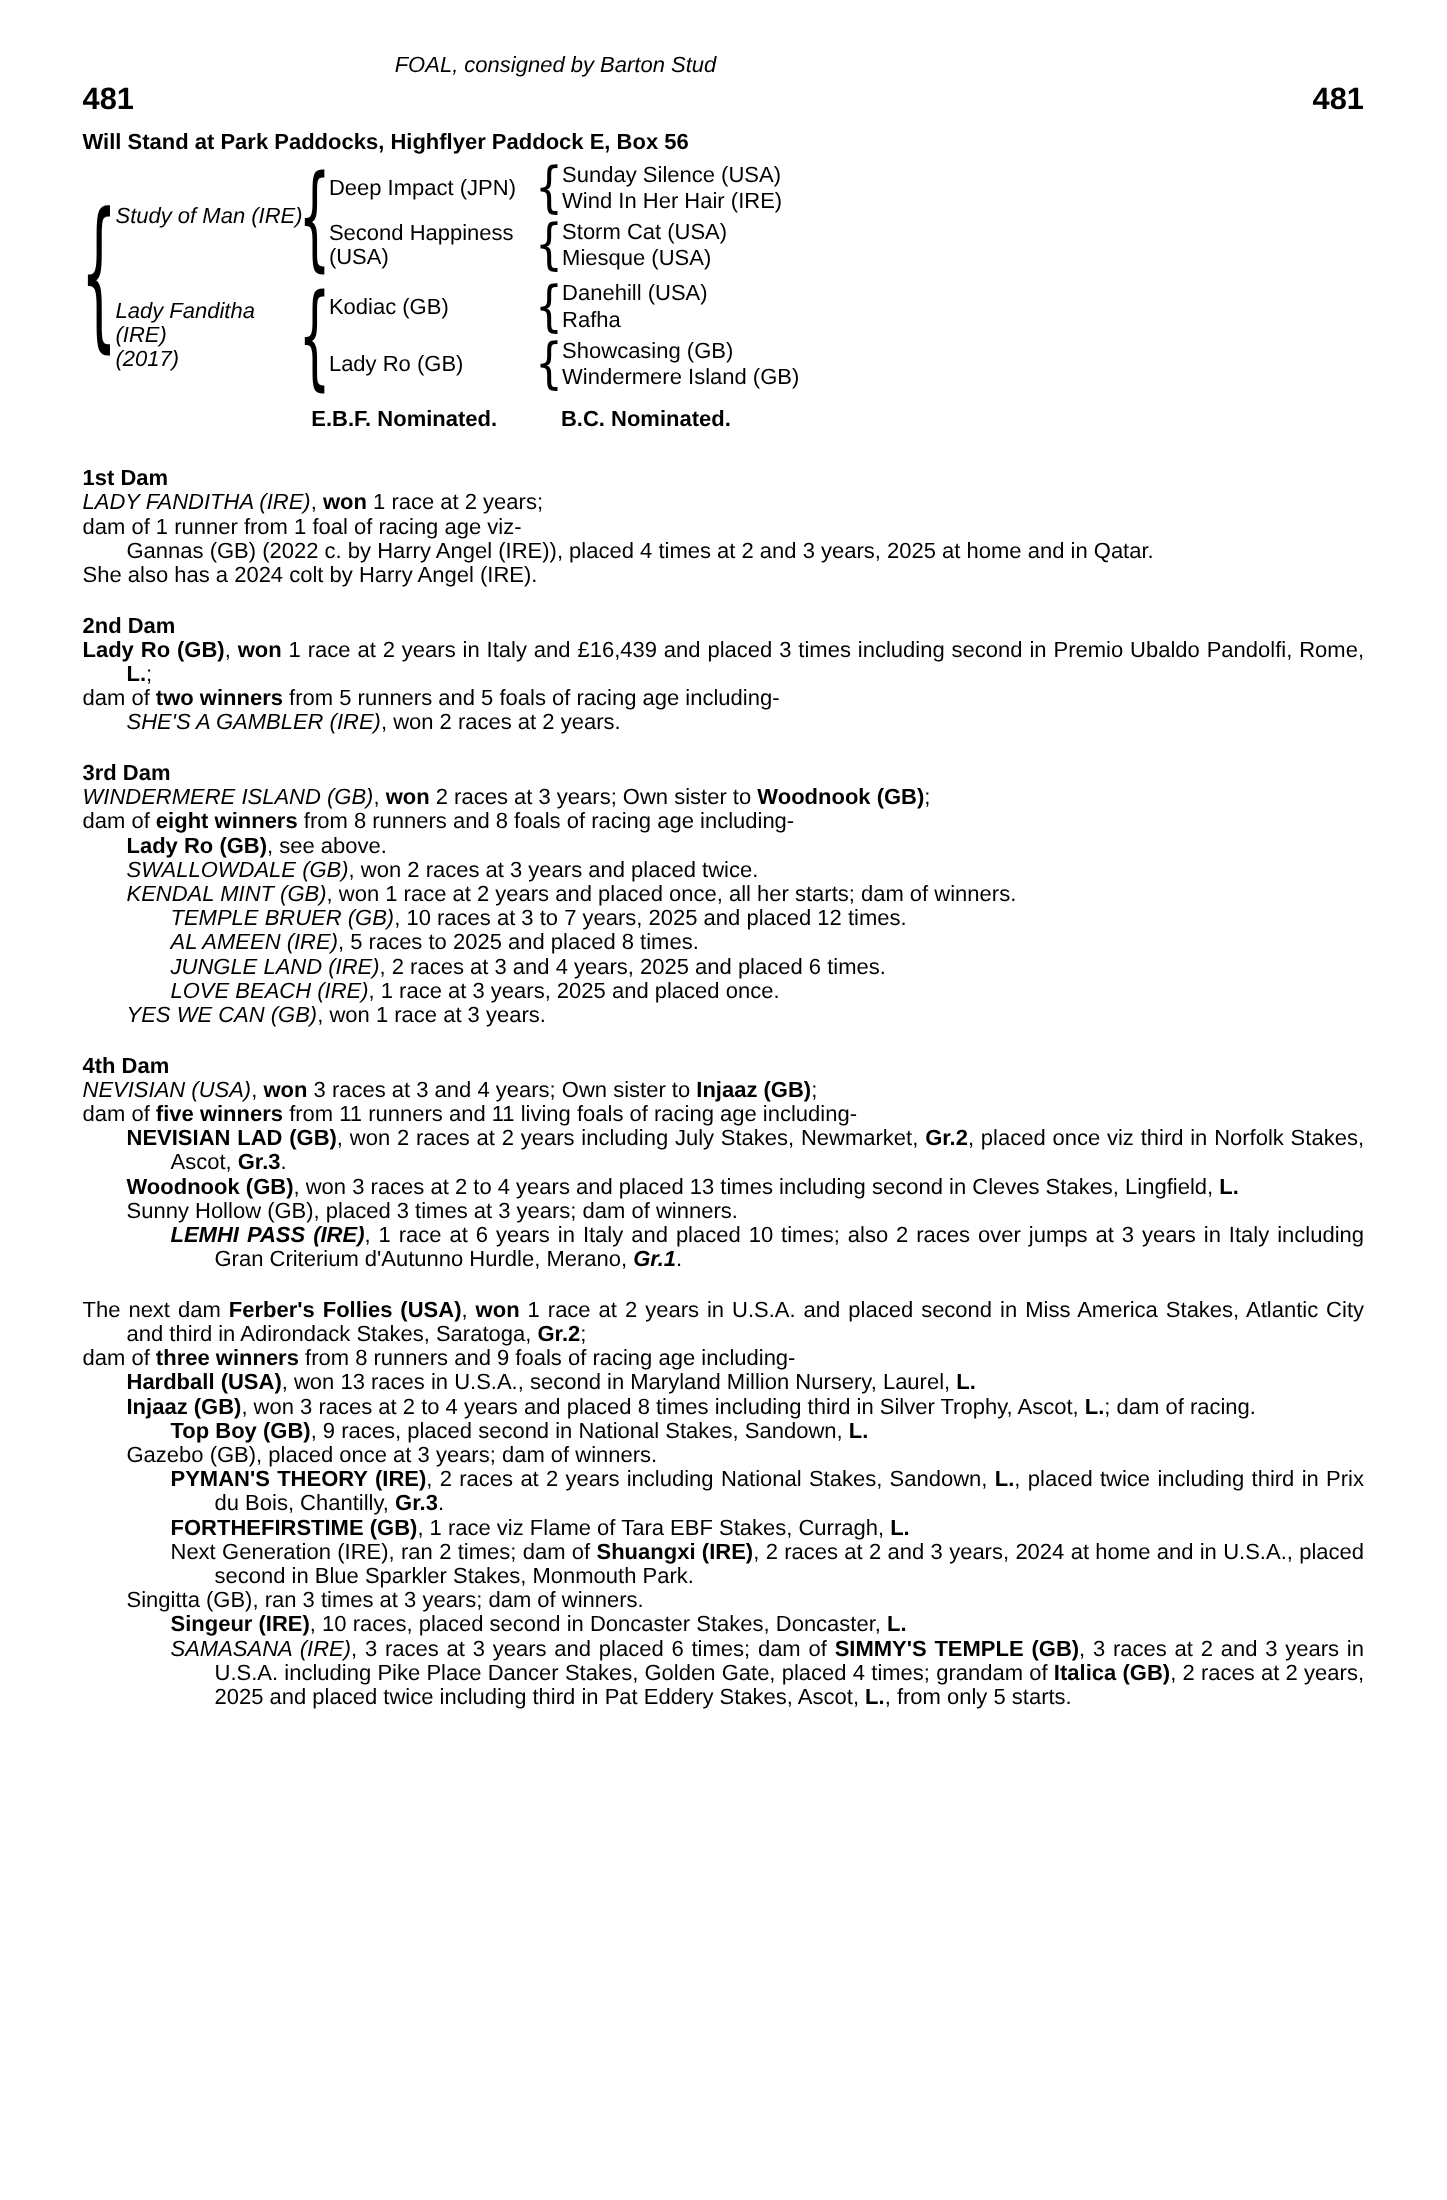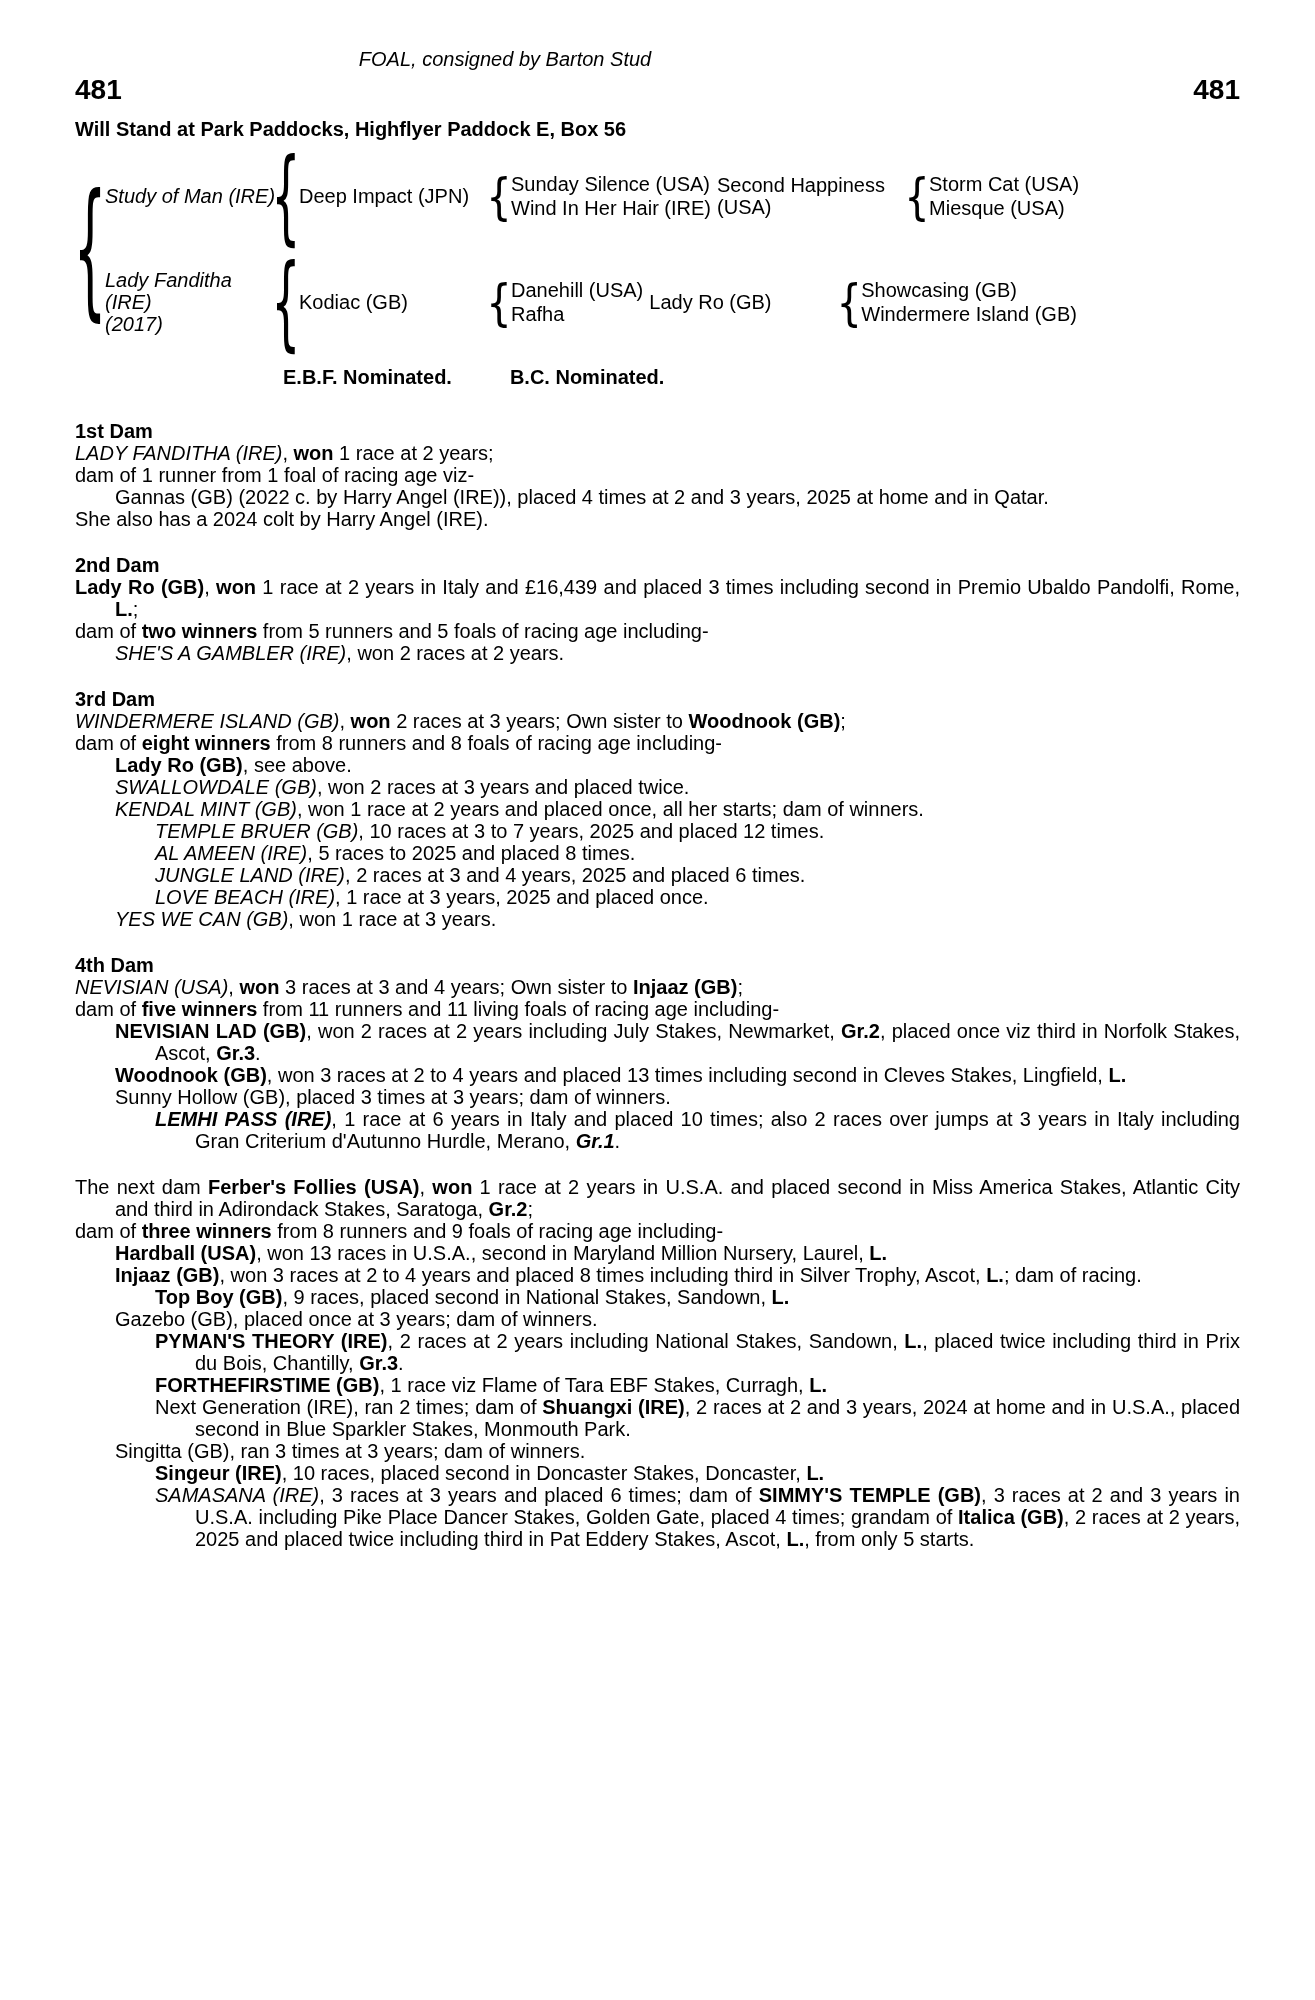--- a/index.html
+++ b/index.html
@@ -21,21 +21,21 @@
   
   .pedigree{display:flex;align-items:center;margin-top:8px;}
   .subject-col{flex:0 0 auto;width:218px;}
   .vat-line{margin-bottom:3px;}
   .subject-name{font-weight:bold;margin-bottom:3px;}
   .gen1{display:flex;flex-direction:column;gap:10px;}
   .parent-block{display:flex;align-items:center;}
   .parent-name{flex:0 0 auto;width:168px;font-style:italic;}
   .sire-name{white-space:nowrap;}
   .dam-name-block div{max-width:130px;}
-  .gp-col{display:flex;flex-direction:row;gap:6px;}
+  .gp-col{display:flex;flex-direction:column;gap:6px;}
   .gp-block{display:flex;align-items:center;}
   .gp-name{flex:0 0 auto;width:188px;}
   .ggp-col{display:flex;flex-direction:column;gap:2px;}
   .ggp{white-space:nowrap;}
 
   .brace{display:flex;align-items:center;justify-content:center;flex:0 0 auto;}
   .brace::before{
     content:"{";display:block;font-family:"DejaVu Sans", sans-serif;
     font-weight:normal;line-height:1;color:#000;
   }

